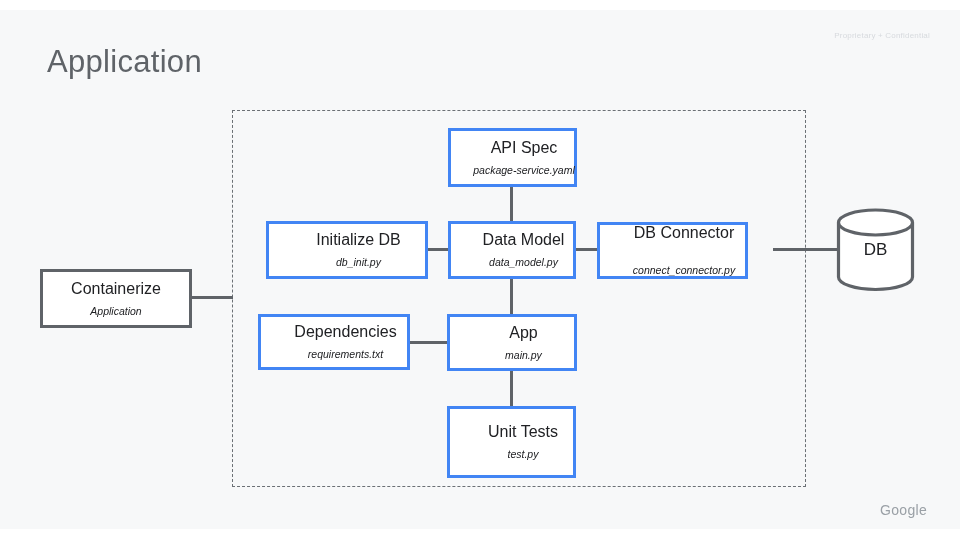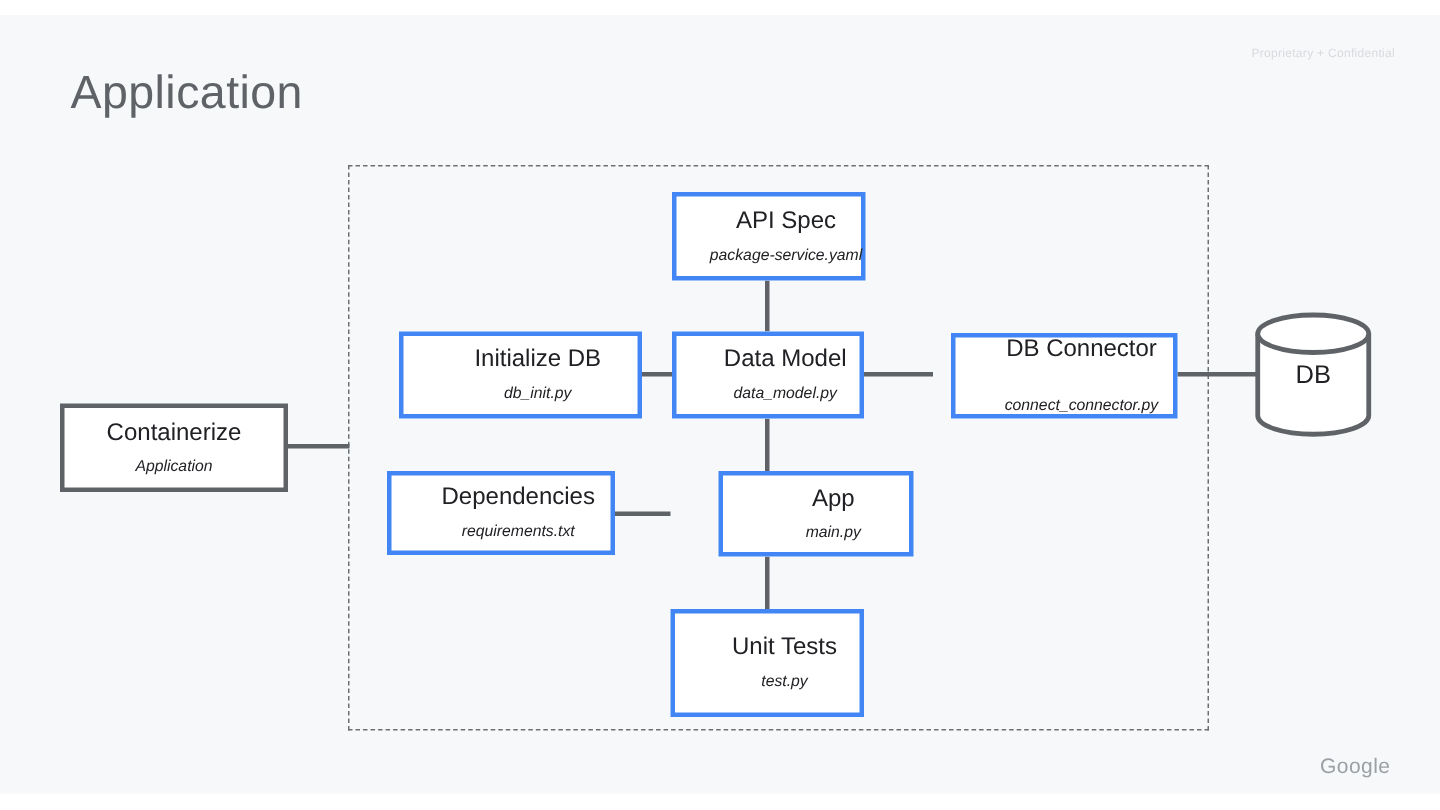--- a/index.html
+++ b/index.html
@@ -71,36 +71,36 @@
 <div class="node node--blue" style="left:266px; top:221px; width:162px; height:58px;">
   <div class="node-title">Initialize DB</div>
   <div class="node-sub">db_init.py</div>
 </div>
 
 <div class="node node--blue" style="left:448px; top:221px; width:128px; height:58px;">
   <div class="node-title">Data Model</div>
   <div class="node-sub">data_model.py</div>
 </div>
 
-<div class="node node--blue" style="left:634px; top:222px; width:151px; height:57px;gap:24px;">
+<div class="node node--blue" style="left:597px; top:222px; width:151px; height:57px;gap:24px;">
   <div class="node-title">DB Connector</div>
   <div class="node-sub">connect_connector.py</div>
 </div>
 
 <div class="node node--gray" style="left:40px; top:269px; width:152px; height:59px;text-align:center;">
   <div class="node-title">Containerize</div>
   <div class="node-sub">Application</div>
 </div>
 
 <div class="node node--blue" style="left:258px; top:314px; width:152px; height:56px;">
   <div class="node-title">Dependencies</div>
   <div class="node-sub">requirements.txt</div>
 </div>
 
-<div class="node node--blue" style="left:447px; top:314px; width:130px; height:57px;margin-left:32px;">
+<div class="node node--blue" style="left:447px; top:314px; width:130px; height:57px;">
   <div class="node-title">App</div>
   <div class="node-sub">main.py</div>
 </div>
 
 <div class="node node--blue" style="left:447px; top:406px; width:129px; height:72px;">
   <div class="node-title">Unit Tests</div>
   <div class="node-sub">test.py</div>
 </div>
 
 <svg class="cyl" width="79" height="86" viewBox="0 0 79 86">

